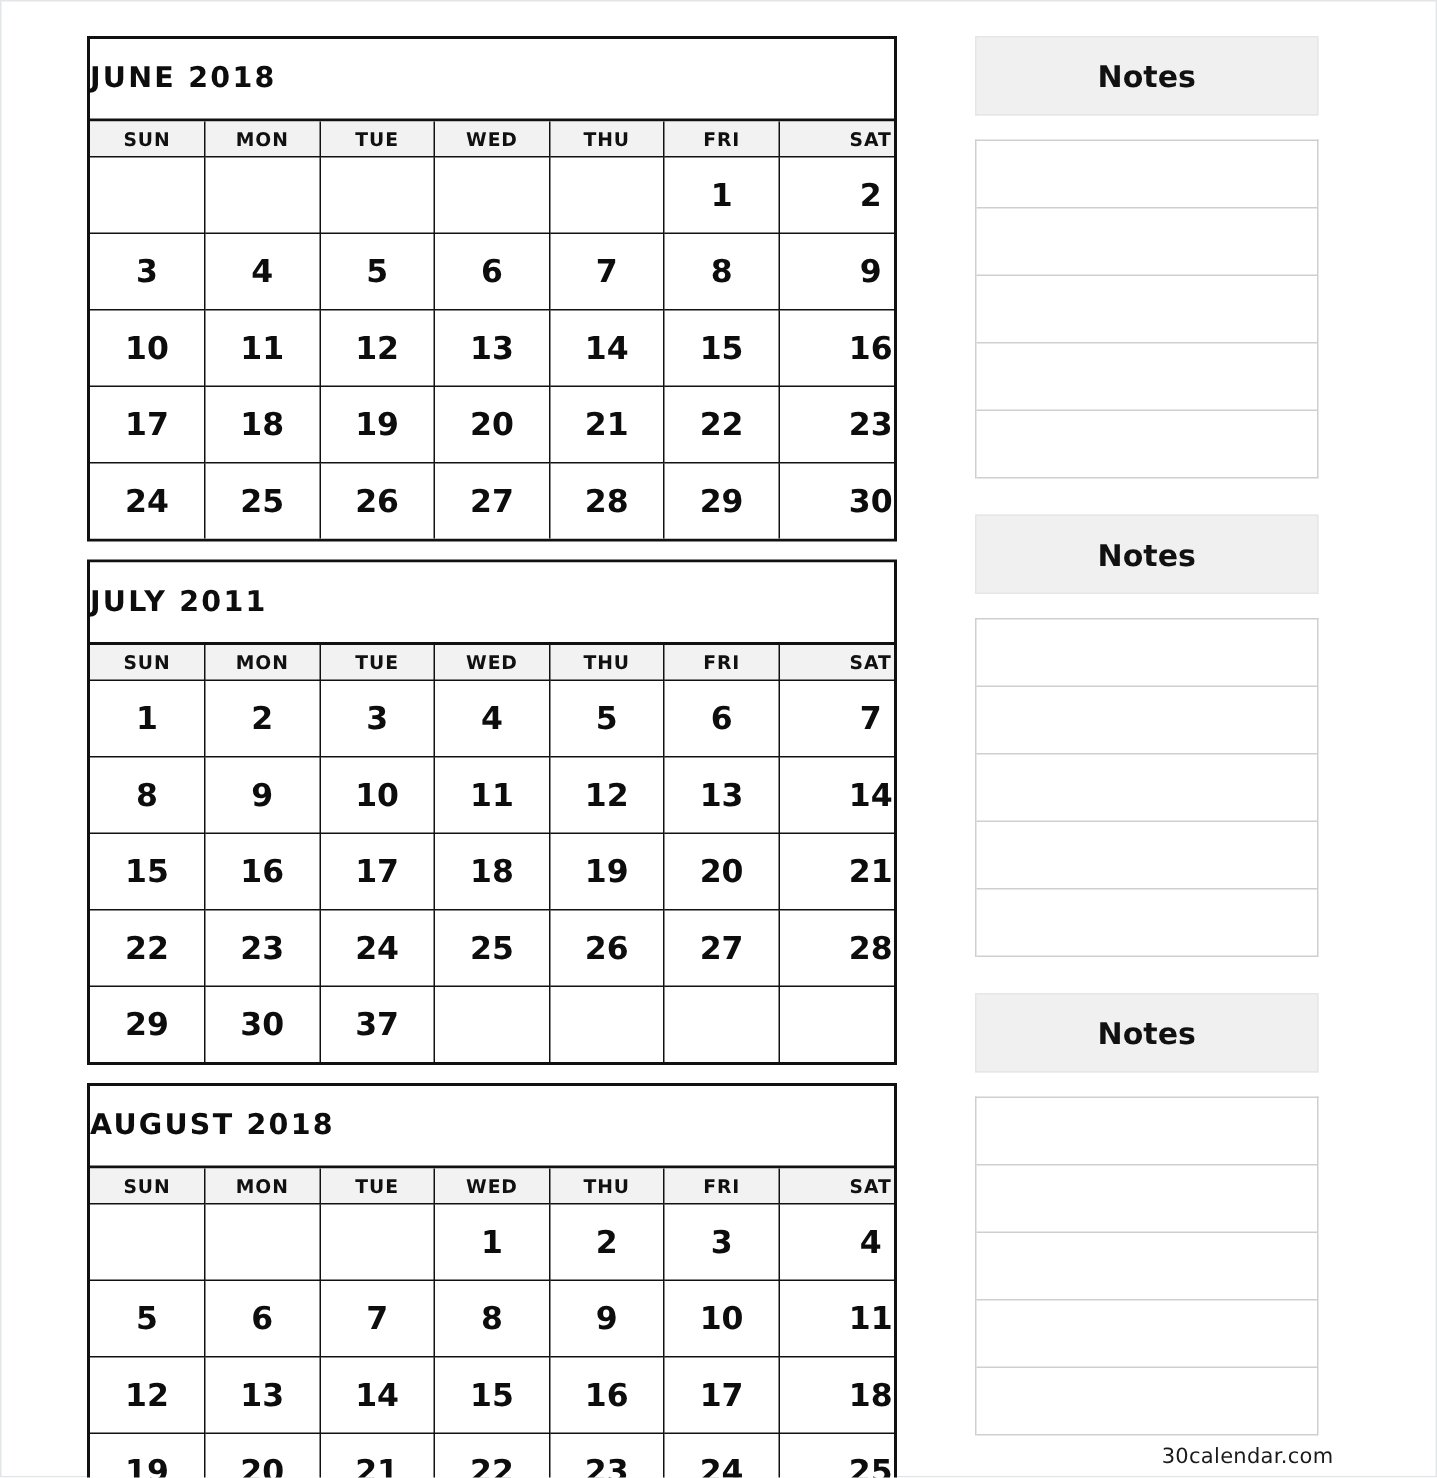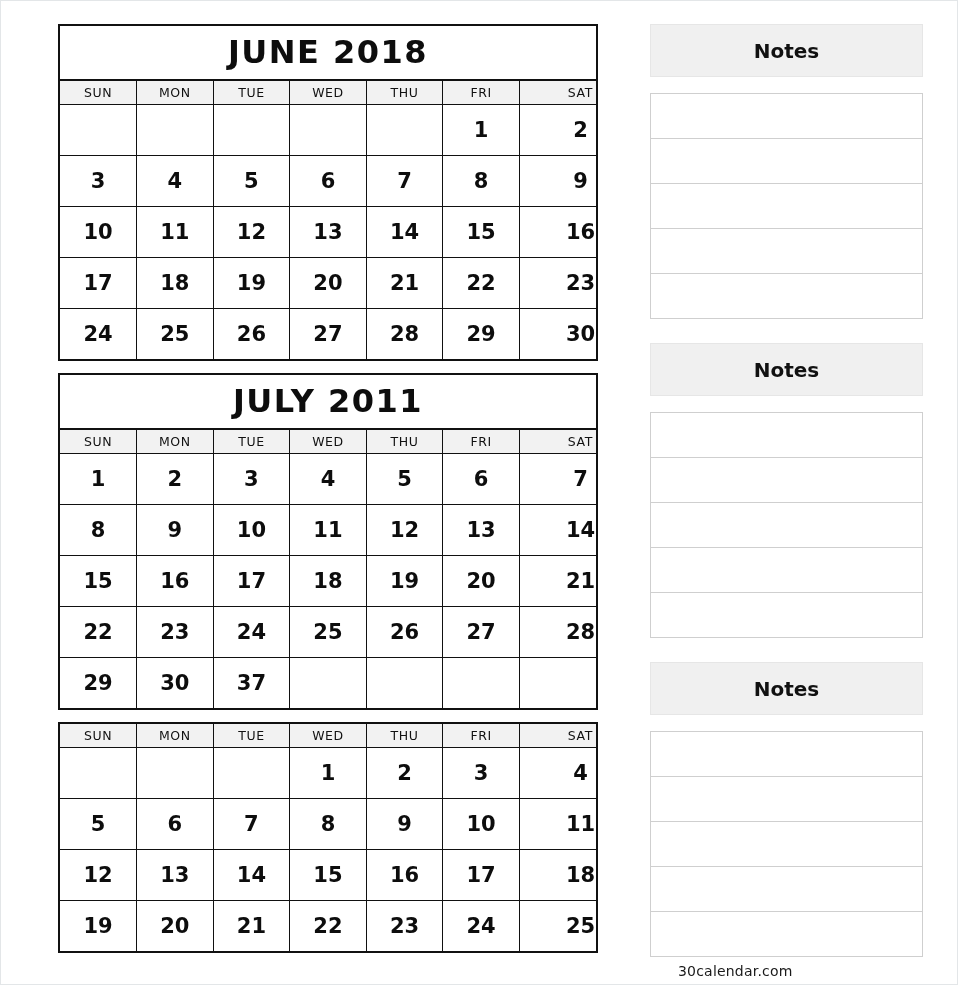--- a/index.html
+++ b/index.html
@@ -32,37 +32,36 @@
   .month-block {
     width: 540px;
     border: 2px solid #111111;
     box-sizing: border-box;
     background: #ffffff;
     margin-bottom: 12px;
   }
   .month-title {
     height: 53px;
     line-height: 53px;
-    text-align: center;
-    font-size: 32px;
+    font-size: 19px;
     font-weight: bold;
     letter-spacing: 1.5px;
     color: #0d0d0d;
     border-bottom: 2px solid #111111;
     background: #ffffff;
   }
   table.cal {
     width: 100%;
     border-collapse: collapse;
     table-layout: fixed;
   }
   table.cal th {
     height: 21px;
     font-size: 12.5px;
-    font-weight: normal;
+    font-weight: bold;
     letter-spacing: 0.6px;
     color: #111111;
     background: #f2f2f2;
     border: 1px solid #111111;
     border-top: none;
     text-align: center;
     vertical-align: middle;
   }
   table.cal td {
     height: 48px;
@@ -77,21 +76,21 @@
   table.cal tr:last-child td { border-bottom: none; }
   table.cal th:first-child, table.cal td:first-child { border-left: none; }
   table.cal th:last-child, table.cal td:last-child { border-right: none; padding-left: 46px; }
   td.empty { color: transparent; }
 
   
   .notes-col {
     position: absolute;
     left: 649px;
     top: 23px;
-    width: 273px;
+    width: 229px;
   }
   .notes-block { margin-bottom: 24px; }
   .notes-header {
     height: 53px;
     line-height: 53px;
     text-align: center;
     font-size: 20px;
     font-weight: bold;
     color: #111111;
     background: #f0f0f0;
@@ -106,24 +105,24 @@
     background: #ffffff;
   }
   .notes-line {
     height: 45px;
     border-bottom: 1px solid #cfcfcf;
     box-sizing: border-box;
   }
 
   .watermark {
     position: absolute;
-    left: 677px;
+    left: 635px;
     top: 962px;
     width: 253px;
-    text-align: left;
+    text-align: right;
     font-size: 14px;
     color: #1a1a1a;
     letter-spacing: 0.2px;
   }
 </style>
 </head>
 <body>
 
 <div class="page">
 
@@ -248,20 +247,21 @@
               <td class="">37</td>
               <td class="empty"></td>
               <td class="empty"></td>
               <td class="empty"></td>
               <td class="empty"></td>
             </tr>
           </tbody>
         </table>
       </div>
       <div class="month-block">
+        <div class="month-title">AUGUST 2018</div>
         <table class="cal">
           <thead>
             <tr>
               <th>SUN</th>
               <th>MON</th>
               <th>TUE</th>
               <th>WED</th>
               <th>THU</th>
               <th>FRI</th>
               <th>SAT</th>

